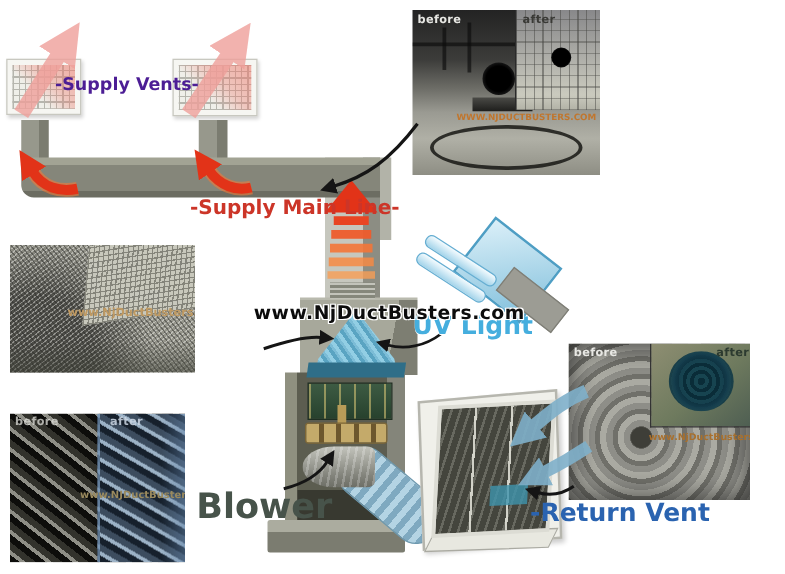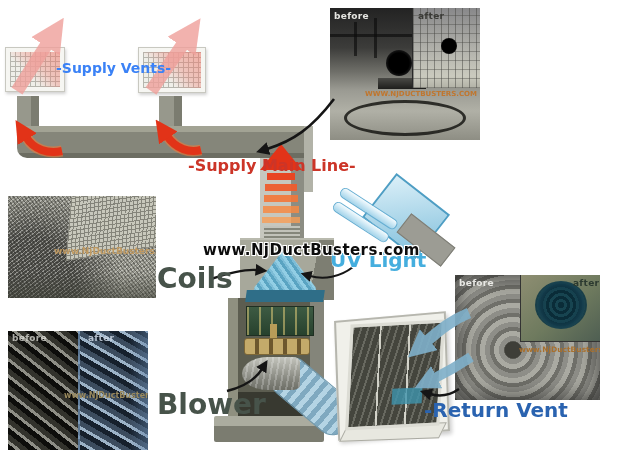--- a/index.html
+++ b/index.html
@@ -142,22 +142,22 @@
     background:
       linear-gradient(90deg,transparent 0 30%,rgba(232,232,222,.85) 30% 32%,transparent 32% 63%,rgba(232,232,222,.85) 63% 65%,transparent 65%),
       repeating-linear-gradient(105deg,#686960 0 2px,#44453d 2px 7px);}
   #rv-teal{left:392px;top:388px;width:30px;height:16px;background:#3f93ac;opacity:.8;
     transform:rotate(3deg) skewY(-6deg);z-index:5;}
   #rv-flap{left:344px;top:424px;width:96px;height:14px;transform:skewX(-28deg) rotate(-2deg);
     background:#e8e8e0;border:1px solid #aaaaa2;z-index:3;}
 
   
   .lbl{position:absolute;font-weight:bold;white-space:nowrap;z-index:10;}
-  #lbl-supply-vents{left:56px;top:60px;font-size:14px;color:#3b82f6;}
-  #lbl-main-line{left:152px;top:156px;font-size:16px;color:#cc3528;margin-left:36px;}
+  #lbl-supply-vents{left:44px;top:60px;font-size:14px;color:#4c1d95;}
+  #lbl-main-line{left:152px;top:156px;font-size:16px;color:#cc3528;}
   #lbl-coils{left:157px;top:262px;font-size:28px;color:#47534a;}
   #lbl-blower{left:157px;top:388px;font-size:28px;color:#47534a;}
   #lbl-uv{left:330px;top:248px;font-size:20px;color:#45aede;text-shadow:0 1px 0 #fff;}
   #lbl-return{left:424px;top:398px;font-size:20px;color:#2a63b0;}
   #wm-center{left:203px;top:241px;font-size:15px;color:#0c0c0c;letter-spacing:.4px;z-index:11;
     text-shadow:-1px -1px 0 #fff,1px -1px 0 #fff,-1px 1px 0 #fff,1px 1px 0 #fff;}
 
   svg.arrows{position:absolute;left:0;top:0;z-index:6;pointer-events:none;}
 </style>
 </head>
@@ -276,19 +276,18 @@
 
     <path d="M 334 99 C 312 128 293 141 267 149" stroke="#151515" stroke-width="2.6" fill="none" marker-end="url(#mblack)"></path>
     <path d="M 211 279 C 232 272 246 269 257 270" stroke="#151515" stroke-width="2.4" fill="none" marker-end="url(#mblack)"></path>
     <path d="M 353 267 C 340 277 324 280 310 276" stroke="#151515" stroke-width="2.2" fill="none" marker-end="url(#mblack)"></path>
     <path d="M 227 391 C 247 386 257 377 262 369" stroke="#151515" stroke-width="2.4" fill="none" marker-end="url(#mblack)"></path>
     <path d="M 459 389 C 449 396 440 397 430 394" stroke="#151515" stroke-width="2.4" fill="none" marker-end="url(#mblack)"></path>
   </svg>
 
   <span class="lbl" id="lbl-supply-vents">-Supply Vents-</span>
   <span class="lbl" id="lbl-main-line">-Supply Main Line-</span>
-  <span class="lbl" id="lbl-coils">Coils</span>
   <span class="lbl" id="lbl-blower">Blower</span>
   <span class="lbl" id="lbl-return">-Return Vent</span>
   <span class="lbl" id="lbl-uv">UV Light</span>
   <span class="lbl" id="wm-center">www.NjDuctBusters.com</span>
 
 </div>
 
 </body></html>

